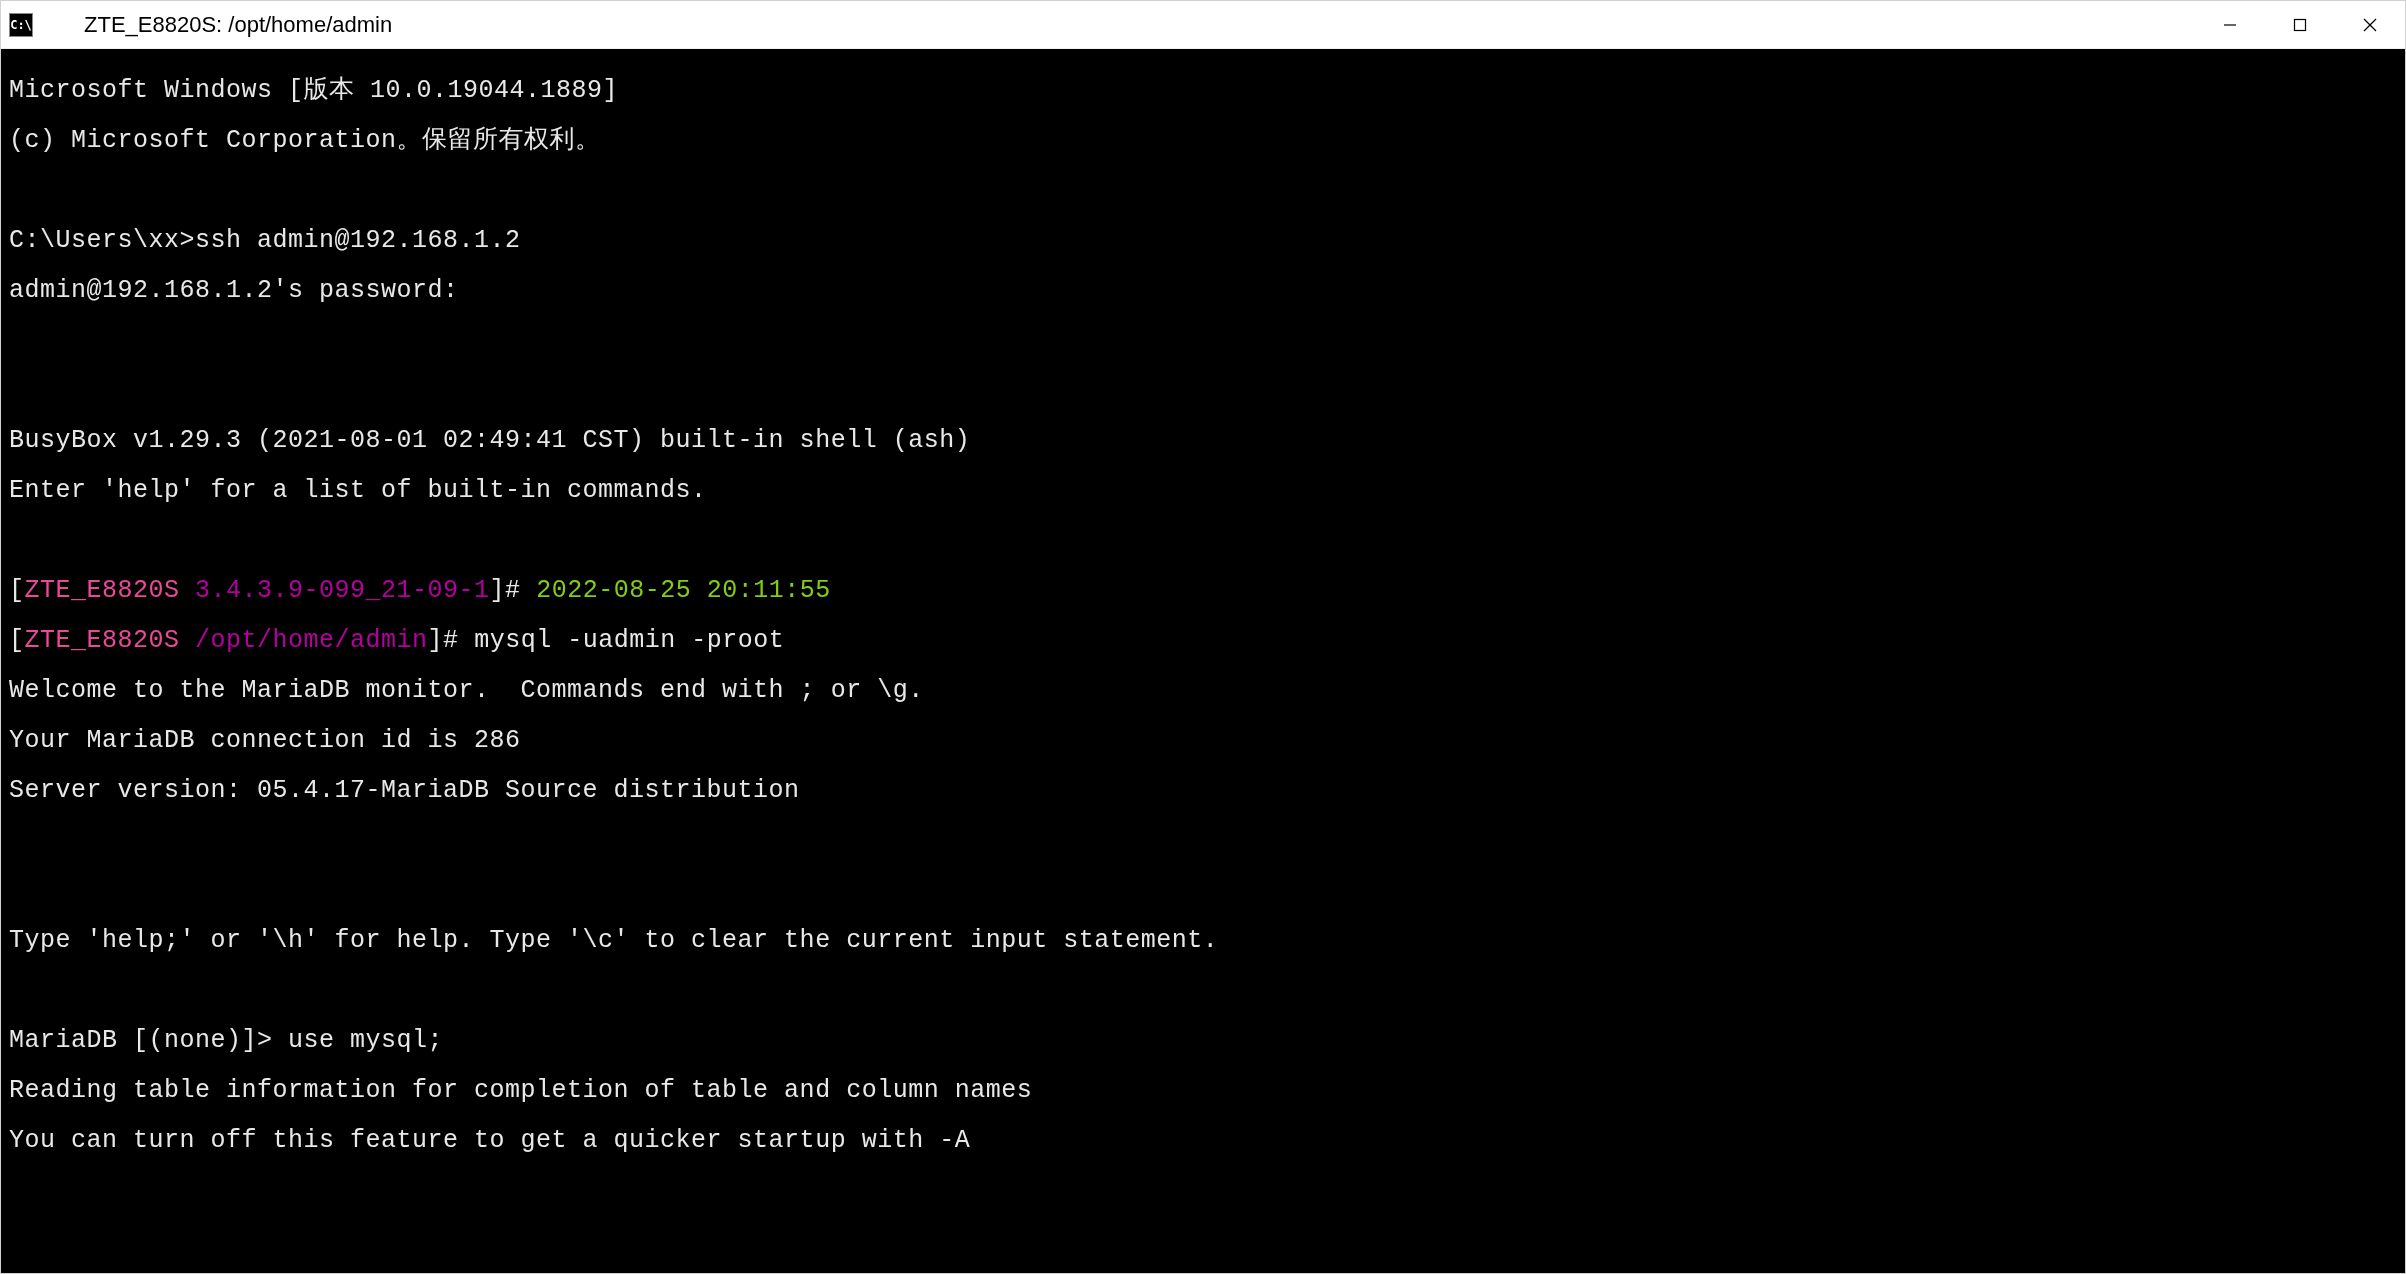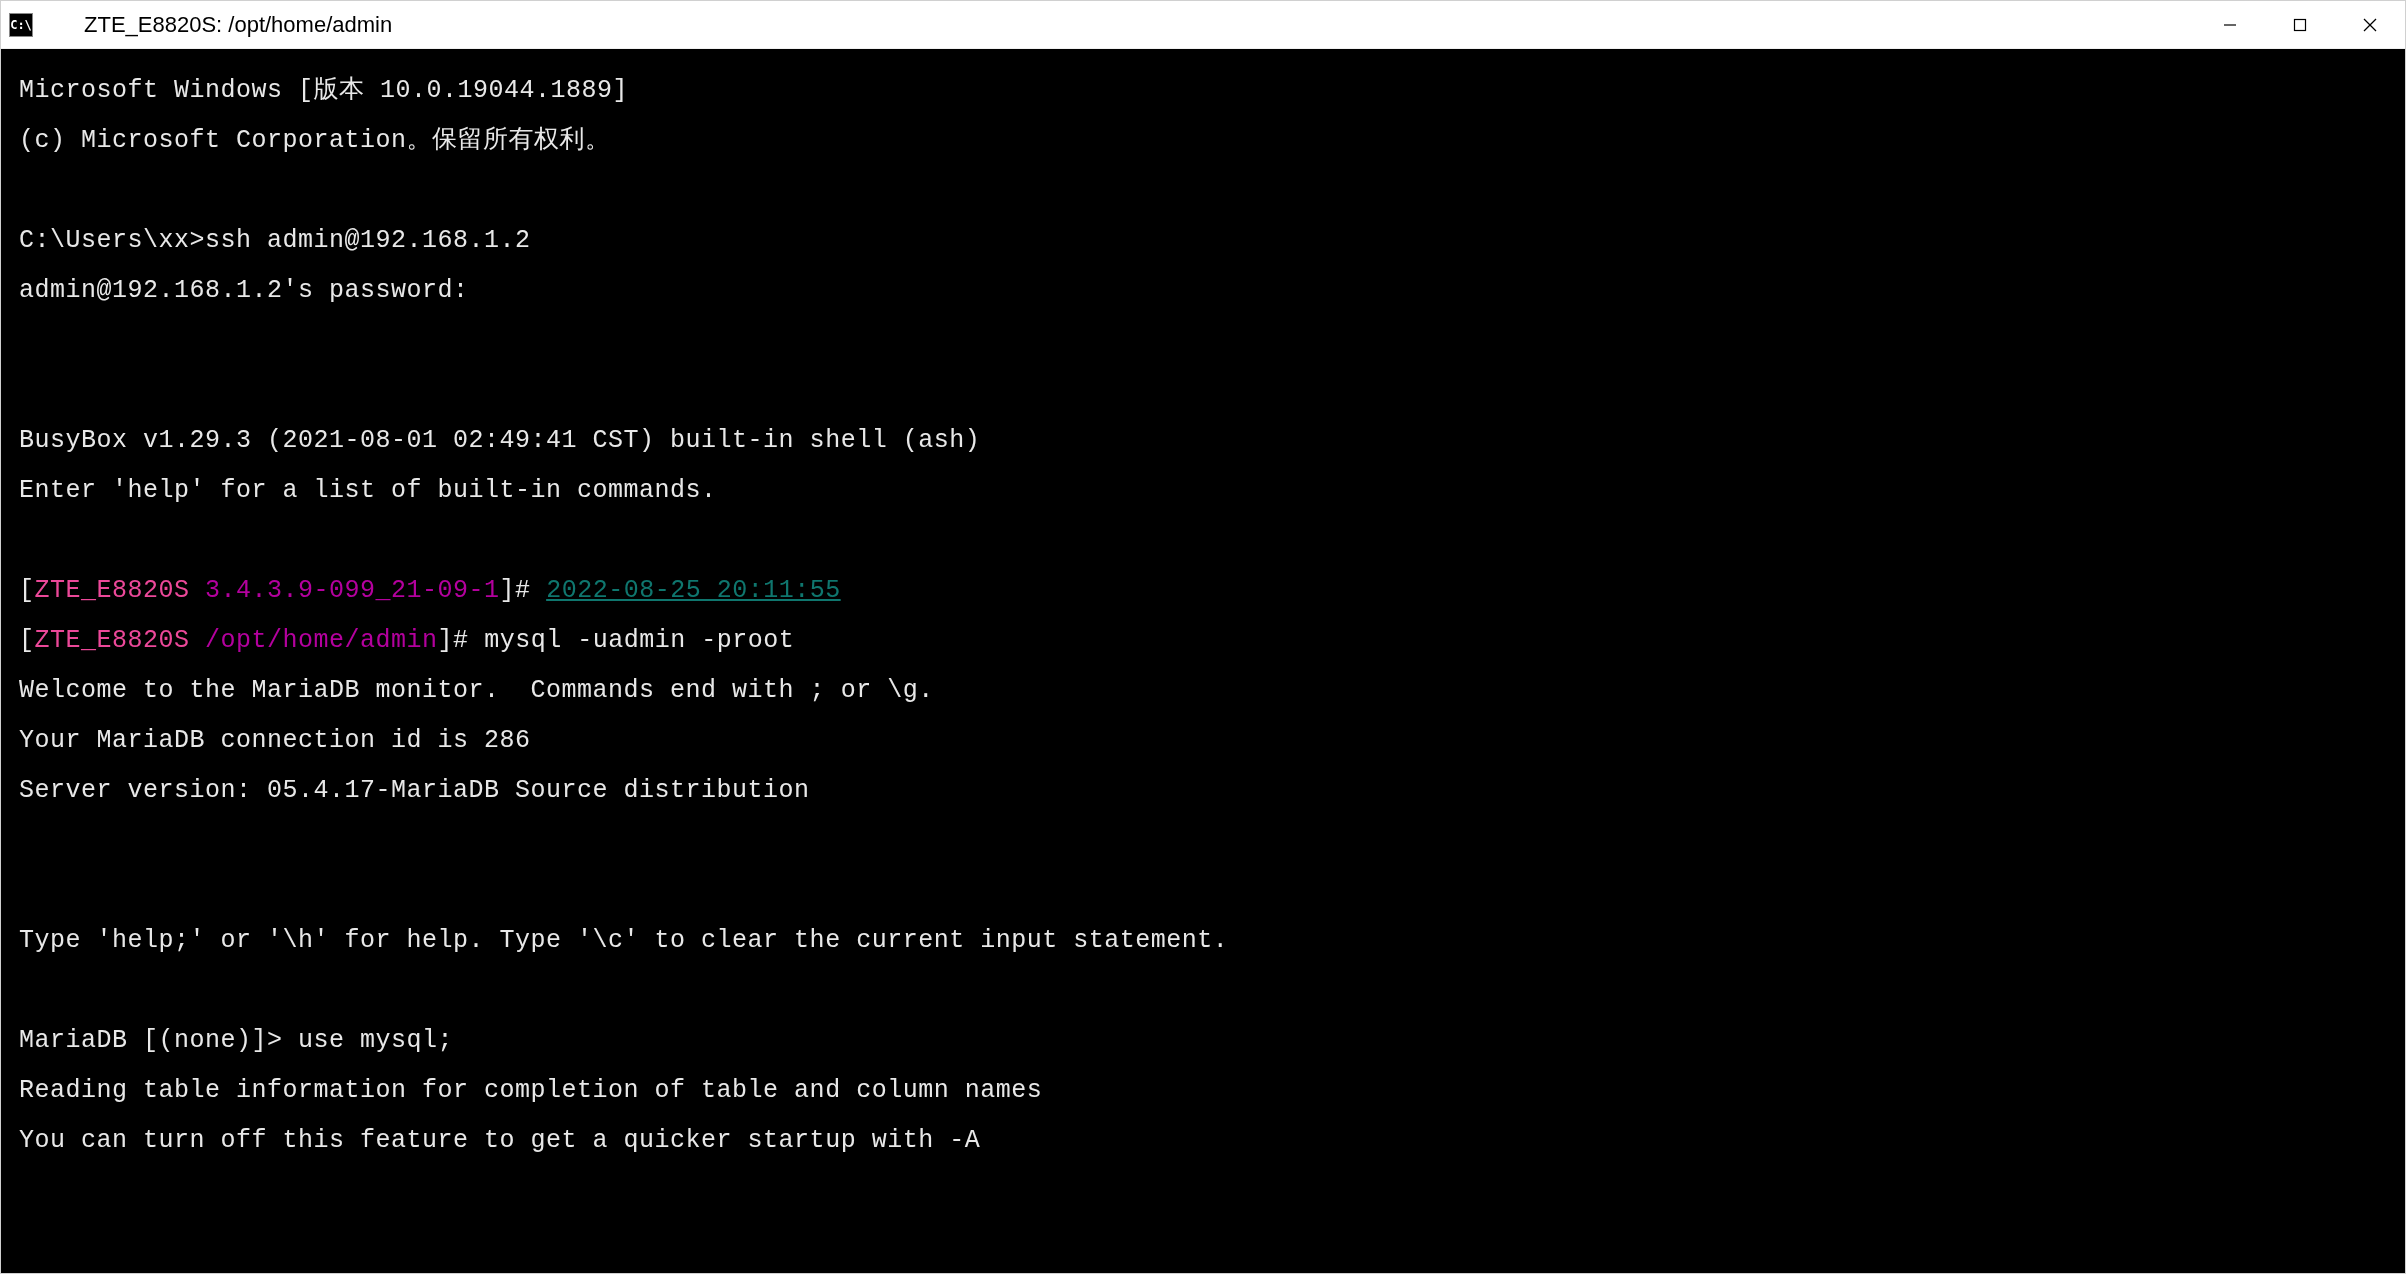--- a/index.html
+++ b/index.html
@@ -50,34 +50,34 @@
     display: flex;
     align-items: center;
     justify-content: center;
     cursor: pointer;
     color: #000;
   }
   .win-btn svg { stroke: #000; fill: none; stroke-width: 1.2; }
   .terminal {
     background: #000000;
     height: calc(100% - 48px);
-    padding: 4px 18px;
+    padding: 4px 8px;
     font-family: "Consolas","Courier New",monospace;
     font-size: 25px;
     line-height: 1.0;
     color: #e8e8e8;
     white-space: pre;
     letter-spacing: 0.5px;
     overflow: hidden;
   }
   .line { min-height: 25px; }
   .c-white { color: #e8e8e8; }
   .c-blue  { color: #ec4899; }
   .c-mag   { color: #b4009e; text-align: right; }
-  .c-yell  { color: #0f766e; text-decoration: underline; }
+  .c-yell  { color: #84cc16; }
 </style>
 </head>
 <body>
 
 <div class="titlebar">
   <div class="app-icon">C:\</div>
   <div class="title-text">ZTE_E8820S: /opt/home/admin</div>
   <div class="win-controls">
     <div class="win-btn">
       <svg width="14" height="14">

